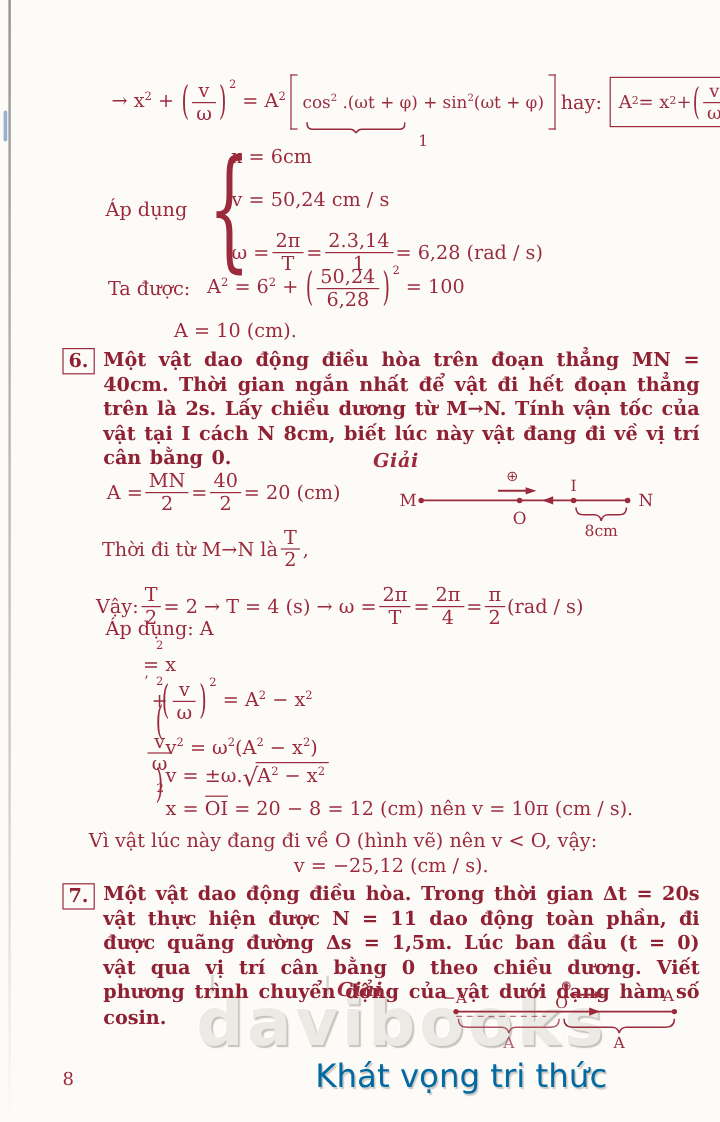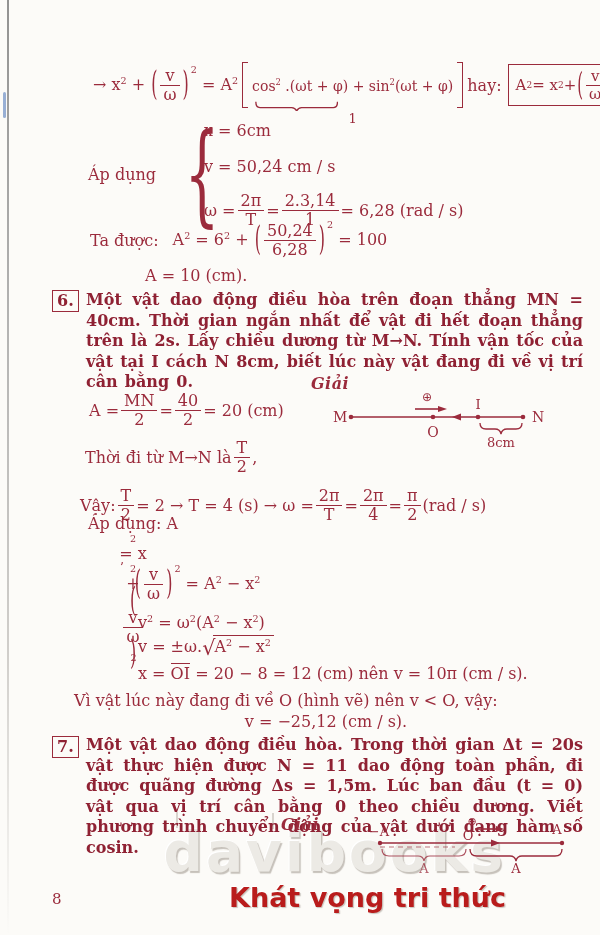--- a/index.html
+++ b/index.html
@@ -58,21 +58,21 @@
   svg text{fill:var(--ink);font-family:"DejaVu Serif",serif;}
   svg .sans{font-family:"DejaVu Sans",sans-serif;}
   svg line,svg path{stroke:var(--ink);fill:none;}
   svg polygon,svg circle{fill:var(--ink);stroke:none;}
 
   
   .wm{position:absolute;left:134px;top:824px;width:344px;text-align:right;
       font-family:"DejaVu Sans",sans-serif;pointer-events:none;margin-left:28px;}
   .wm-title{font-size:55px;font-weight:700;letter-spacing:3px;color:#eceae5;
       text-shadow:1.5px 1.5px 1px #c6c1ba, -1px -1px 0 #ffffff;line-height:56px;}
-  .wm-sub{font-size:27px;font-weight:700;color:#b91c1c;margin-top:2px;margin-left:46px;
+  .wm-sub{font-size:27px;font-weight:400;color:#0369a1;margin-top:2px;margin-left:46px;
       text-shadow:1.2px 1.2px 1px #c9c4bd, -1px -1px 0 #ffffff;}
 
   
   .scan-edge{position:absolute;left:7px;top:0;width:2px;height:100%;
       background:linear-gradient(180deg,#5a5a5a 0%,#8d8d8d 35%,#b9b6b2 70%,rgba(200,198,195,0) 100%);opacity:.65;}
   .blue-mark{position:absolute;left:3px;top:92px;width:3px;height:26px;background:#7e9cca;opacity:.8;border-radius:2px;}
   .gray-tick{position:absolute;width:1.5px;height:16px;background:#d8d4ce;}
 </style>
 </head>
 <body>
@@ -104,21 +104,21 @@
       <span class="ub-lbl">1</span>
     </span>
     <span>hay:</span>
     <span class="boxed">A<sup>2</sup> = x<sup>2</sup> + <i class="p">(</i><i class="f">
           <b>v</b>
           <b>ω</b>
         </i></span>
   </div>
 
   <div class="abs apdung">
-    <span style="margin-right:22px;">Áp dụng</span>
+    <span style="margin-right:11px;">Áp dụng</span>
     <span class="cbrace">{</span>
     <span class="sysrows">
       <span class="row">x = 6cm</span>
       <span class="row">v = 50,24 cm / s</span>
       <span class="row">ω = <i class="f">
             <b>2π</b>
             <b>T</b>
           </i> = <i class="f">
             <b>2.3,14</b>
             <b>1</b>

